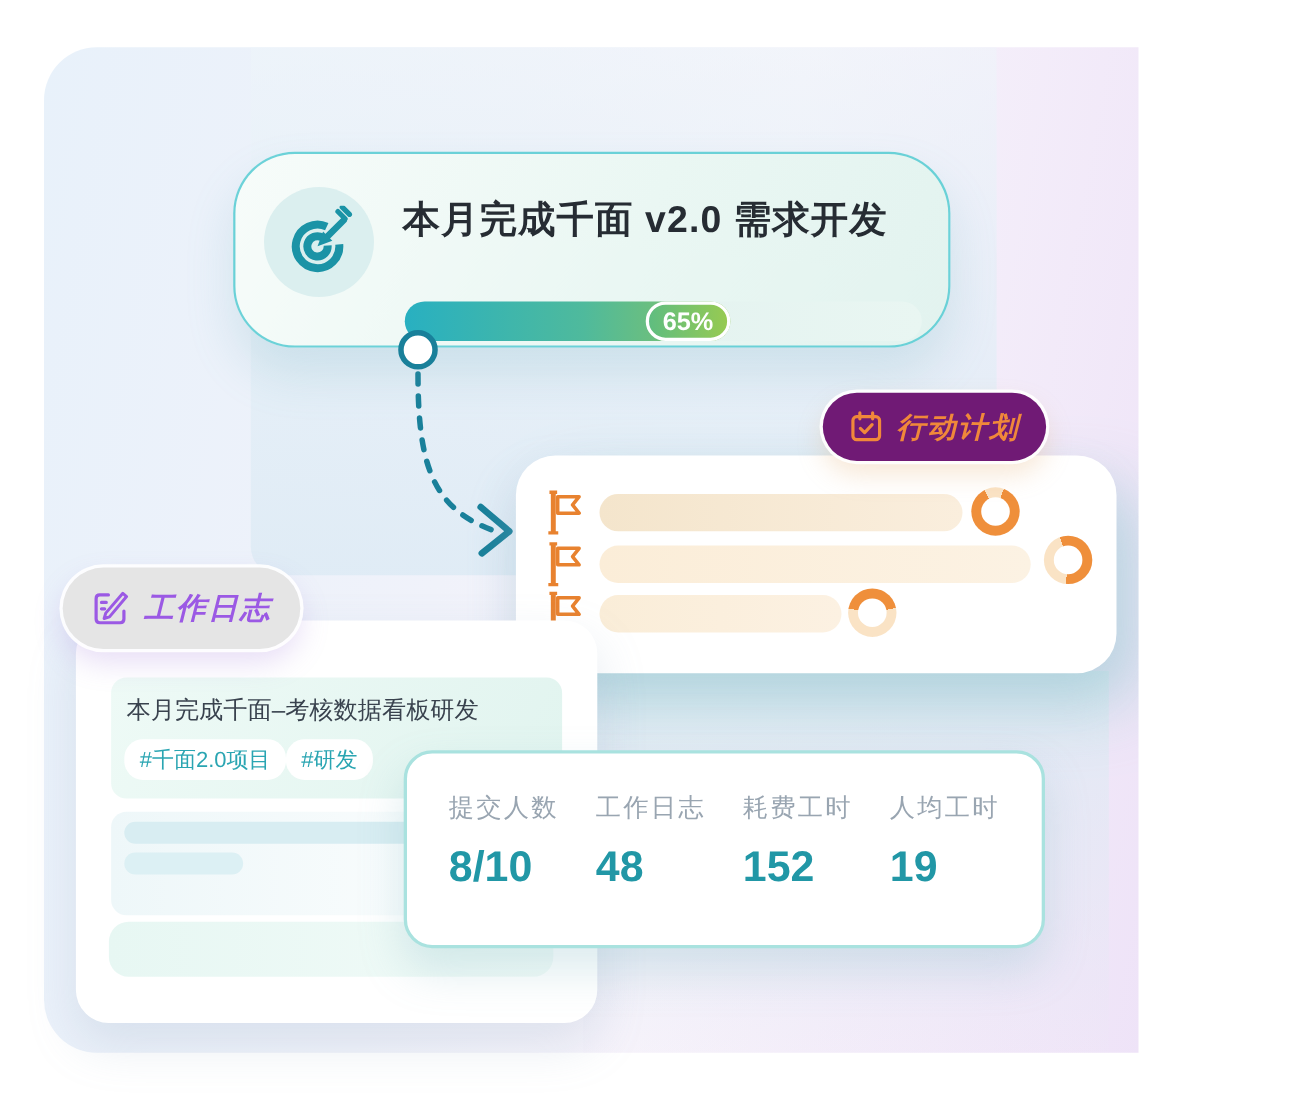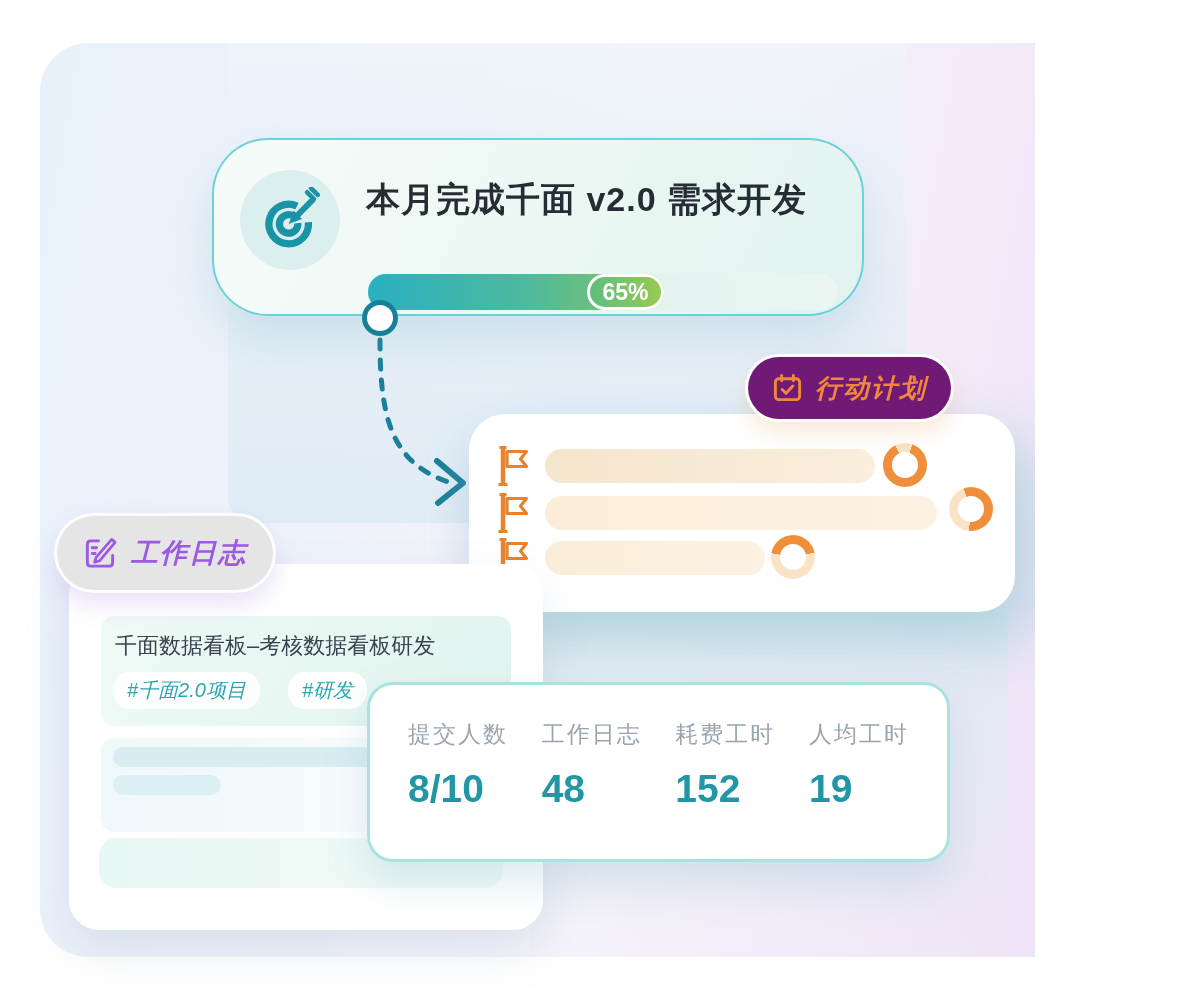--- a/index.html
+++ b/index.html
@@ -53,21 +53,21 @@
   .wl-card{position:absolute;left:69px;top:564px;width:474px;height:366px;border-radius:30px;background:#fff;
     box-shadow:0 20px 44px rgba(140,165,190,.22);z-index:5;}
   .wl-badge{position:absolute;left:57px;top:516px;height:74px;border-radius:37px;padding:0 26px;
     background:#e5e5e5;display:flex;align-items:center;gap:13px;z-index:7;
     box-shadow:0 0 0 3px rgba(255,255,255,.9),0 12px 26px rgba(160,120,220,.25);}
   .wl-badge-label{font-size:27px;font-weight:bold;font-style:italic;color:#9B59E4;letter-spacing:2px;}
   .wl-mint-panel{position:absolute;left:32px;top:52px;width:410px;height:110px;border-radius:14px;
     background:linear-gradient(120deg,#EEFAF6,#E1F4EF);}
   .wl-entry-title{position:absolute;left:14px;top:15px;font-size:22px;color:#39424E;font-weight:500;
     white-space:nowrap;}
-  .wl-tags{position:absolute;left:12px;top:56px;display:flex;gap:28px;font-style:italic;}
+  .wl-tags{position:absolute;left:12px;top:56px;display:flex;gap:0;}
   .wl-tag{background:#fff;border-radius:17px;padding:5px 14px;font-size:20px;color:#2AA5B2;}
   .wl-bars-panel{position:absolute;left:32px;top:174px;width:410px;height:94px;border-radius:14px;
     background:linear-gradient(90deg,#EEF7F9,rgba(247,252,252,.15));}
   .wl-bar{position:absolute;left:12px;height:20px;border-radius:10px;}
   .wl-bar-1{top:9px;width:330px;background:#D8EDF2;}
   .wl-bar-2{top:37px;width:108px;background:#DCF0F4;}
   .wl-bottom-block{position:absolute;left:30px;top:274px;width:404px;height:50px;border-radius:18px;
     background:linear-gradient(90deg,#E7F7F3,#F2FBF8);}
   
   .stats-card{position:absolute;left:367px;top:682px;width:583px;height:180px;border-radius:26px;
@@ -138,21 +138,21 @@
     <svg width="31" height="31" viewBox="0 0 32 32">
       <rect x="3.5" y="6" width="25" height="21.5" rx="3.5" fill="none" stroke="#F0883A" stroke-width="3"></rect>
       <path d="M10 2.5 V8 M22 2.5 V8" stroke="#F0883A" stroke-width="3" stroke-linecap="round" fill="none"></path>
       <path d="M10.5 17 L14.5 21 L21.5 13.5" fill="none" stroke="#F0883A" stroke-width="3" stroke-linecap="round" stroke-linejoin="round"></path>
     </svg>
     <span class="ap-badge-label">行动计划</span>
   </div>
 
   <div class="wl-card">
     <div class="wl-mint-panel">
-      <div class="wl-entry-title">千面数据看板–考核数据看板研发</div>
+      <div class="wl-entry-title">本月完成千面–考核数据看板研发</div>
       <div class="wl-tags">
         <span class="wl-tag">#千面2.0项目</span>
         <span class="wl-tag">#研发</span>
       </div>
     </div>
     <div class="wl-bars-panel">
       <div class="wl-bar wl-bar-1"></div>
       <div class="wl-bar wl-bar-2"></div>
     </div>
     <div class="wl-bottom-block"></div>

